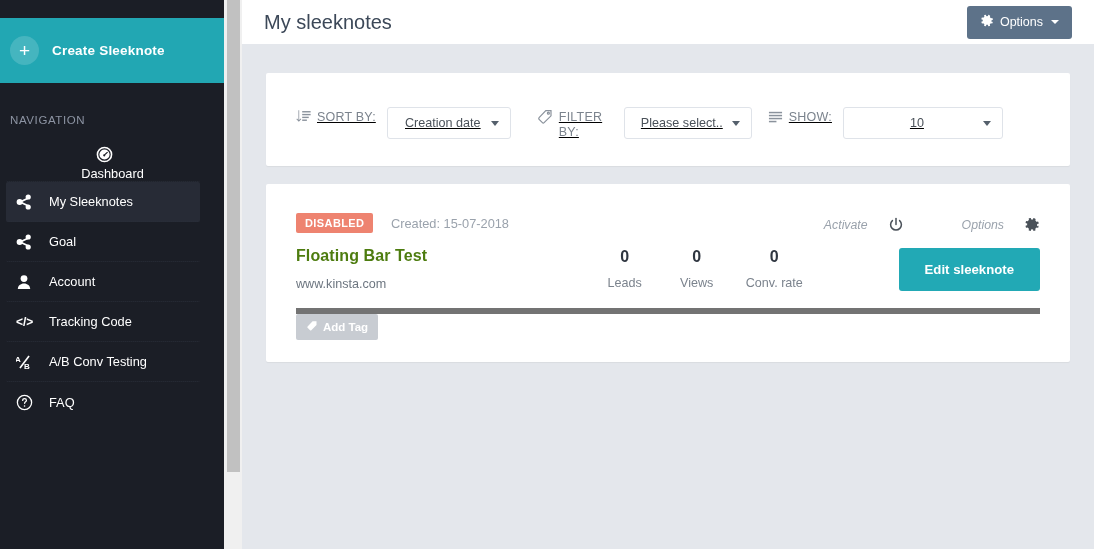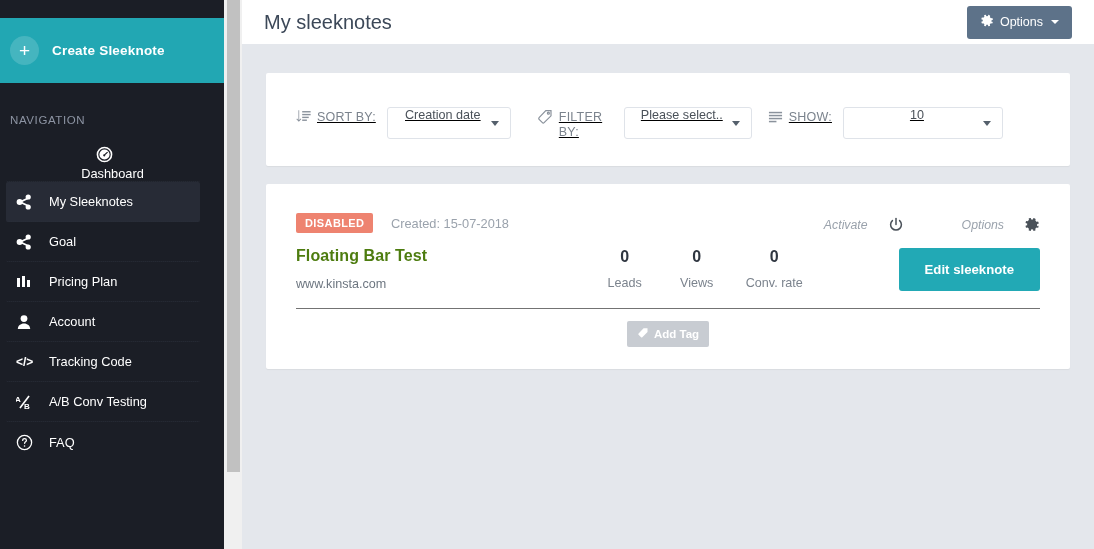--- a/index.html
+++ b/index.html
@@ -125,21 +125,21 @@
   .ctrl-lbl {
     font-size: 12.5px; color: #7b838d; letter-spacing: .2px;
     line-height: 15px; padding-top: 3px;
   }
   .ctrl-lbl.wrap { width: 54px; }
   .select-box {
     margin-left: 11px;
     height: 32px; min-width: 124px;
     border: 1px solid #dfe3e9; border-radius: 3px;
     background: #fff;
-    display: flex; align-items: flex-start; justify-content: center;
+    display: flex; align-items: center; justify-content: center;
     position: relative; cursor: pointer;
     padding: 0 26px 0 14px;
   }
   .select-box .sel-val { font-size: 12.6px; color: #4a5159; }
   .select-box .sel-caret {
     position: absolute; right: 11px; top: 50%; margin-top: -2px;
     width: 0; height: 0; border-left: 4.5px solid transparent;
     border-right: 4.5px solid transparent; border-top: 5px solid #55606c;
   }
   .spacer-22 { width: 26px; flex: 0 0 26px; }
@@ -180,22 +180,22 @@
   .stats { display: flex; gap: 26px; margin-left: -30px; }
   .stat { text-align: center; min-width: 46px; }
   .stat-val { font-size: 16px; font-weight: bold; color: #2f3640; }
   .stat-lbl { font-size: 12.6px; color: #7b838d; margin-top: 10px; }
   .edit-btn {
     background: #22a9b5; color: #fff; border: none; border-radius: 3px;
     font-size: 13.2px; font-weight: bold; padding: 14px 26px;
     font-family: "Liberation Sans", sans-serif; cursor: pointer;
   }
   .note-foot { padding: 17px 30px 22px 30px; }
-  .foot-divider { border-top: 1px solid #737373; padding-top: 12px;
-    display: flex; justify-content: center; }
+  .foot-divider { border-top: 6px solid #737373; 
+    display: flex; justify-content: flex-start; }
   .addtag-btn {
     background: #c8ccd2; color: #ffffff; border: none; border-radius: 2px;
     font-size: 11.5px; font-weight: bold; padding: 6px 10px;
     font-family: "Liberation Sans", sans-serif; cursor: pointer;
     display: flex; align-items: center; gap: 5px;
   }
 </style>
 </head>
 <body>
 
@@ -240,30 +240,20 @@
           <svg width="16" height="16" viewBox="0 0 16 16" fill="#fff">
             <circle cx="12.2" cy="3" r="2.6"></circle>
               <circle cx="12.2" cy="13" r="2.6"></circle>
             <circle cx="3.6" cy="8" r="3"></circle>
             <path d="M4.2 7l7.4-3.6.8 1.6L5 8.6zM5 7.4l7.4 3.6-.8 1.6L4.2 9z"></path>
           </svg>
         </span>
         <span class="nav-lbl">Goal</span>
       </div>
 
-      <div class="nav-item">
-        <span class="nav-ico">
-          <svg width="16" height="16" viewBox="0 0 16 16" fill="#fff">
-            <rect x="1" y="4" width="3" height="9"></rect>
-              <rect x="6" y="2" width="3" height="11"></rect>
-            <rect x="11" y="6" width="3" height="7"></rect>
-          </svg>
-        </span>
-        <span class="nav-lbl">Pricing Plan</span>
-      </div>
 
       <div class="nav-item">
         <span class="nav-ico">
           <svg width="16" height="16" viewBox="0 0 16 16" fill="#fff">
             <circle cx="8" cy="4.6" r="3.4"></circle>
             <path d="M1.8 15c0-3.4 2.8-5.6 6.2-5.6S14.2 11.6 14.2 15z"></path>
           </svg>
         </span>
         <span class="nav-lbl">Account</span>
       </div>

